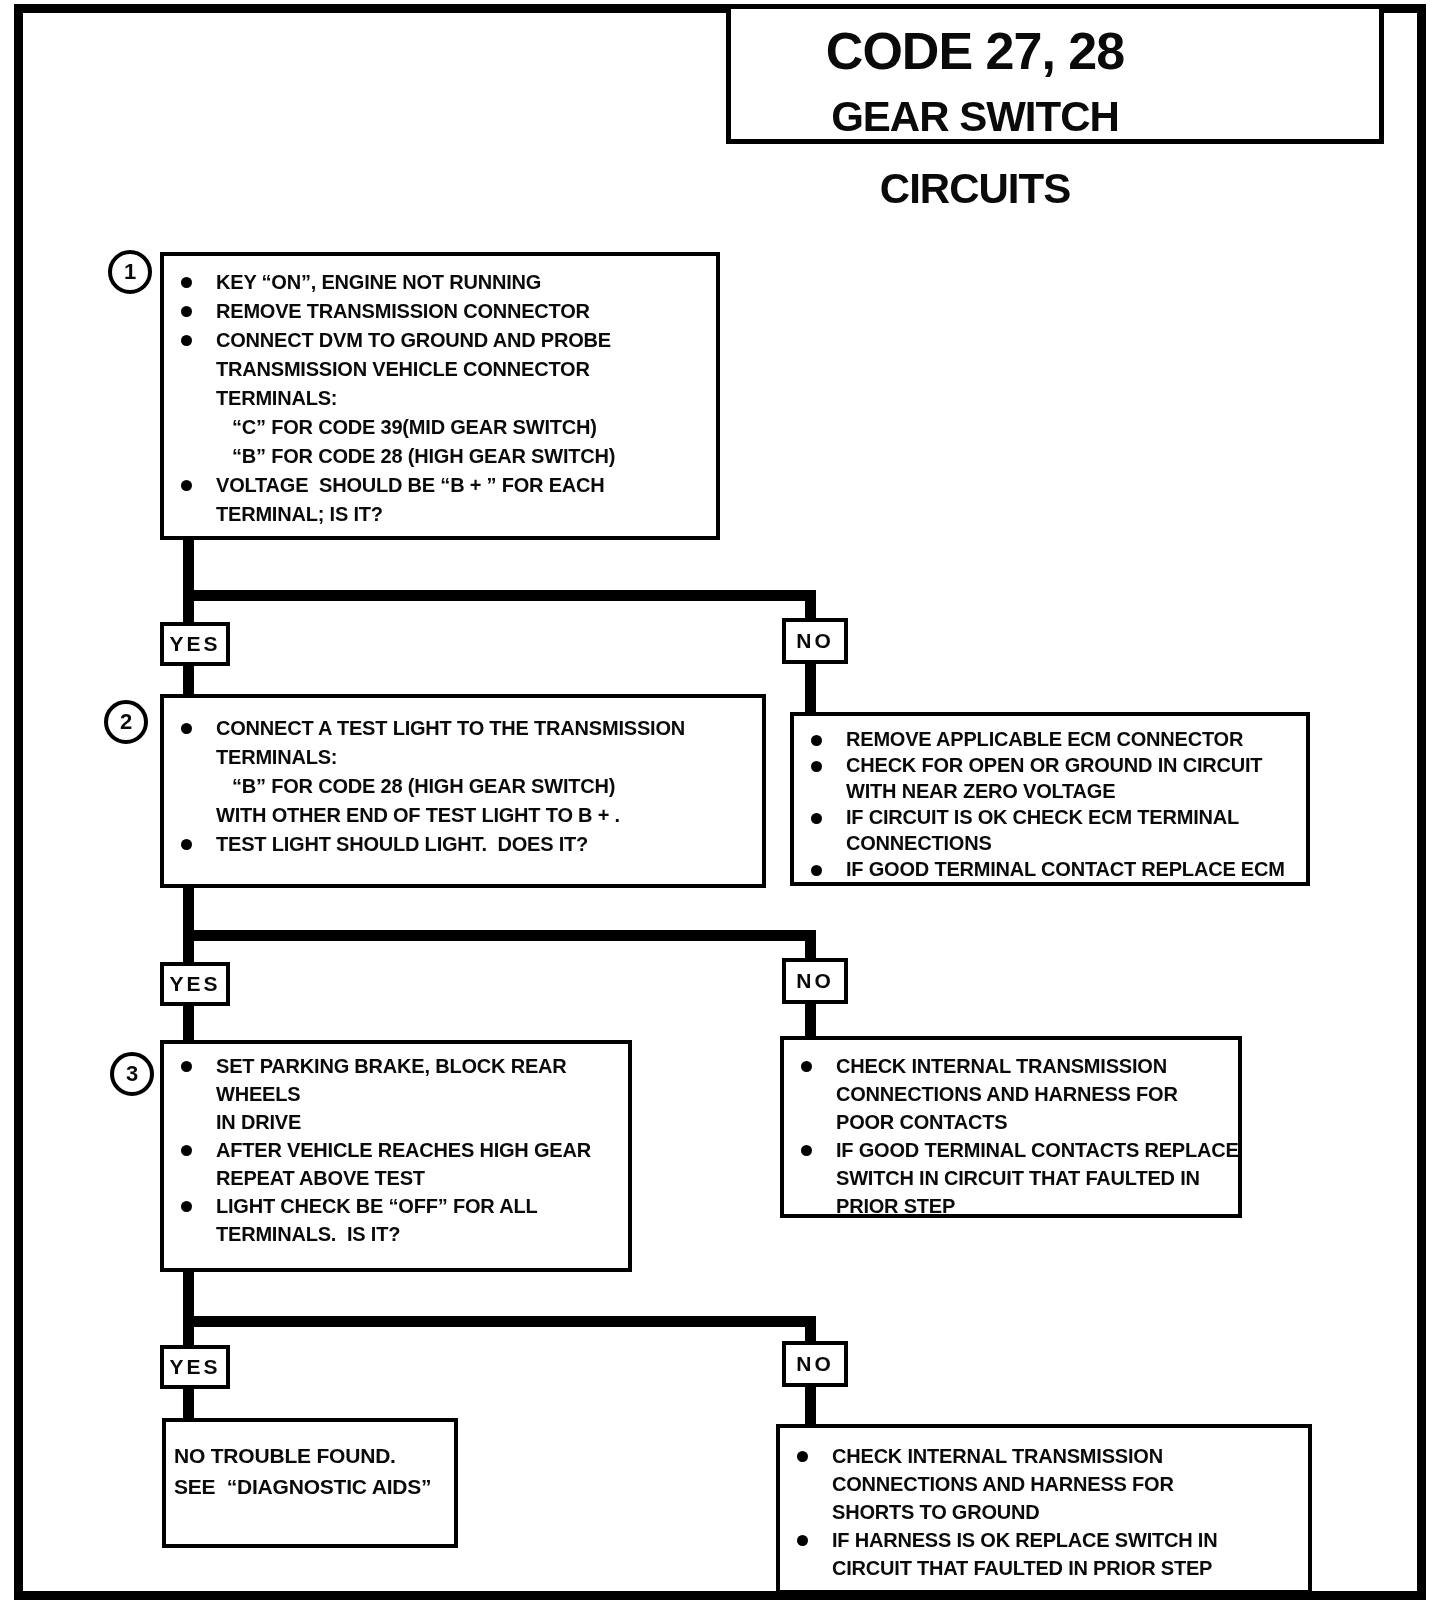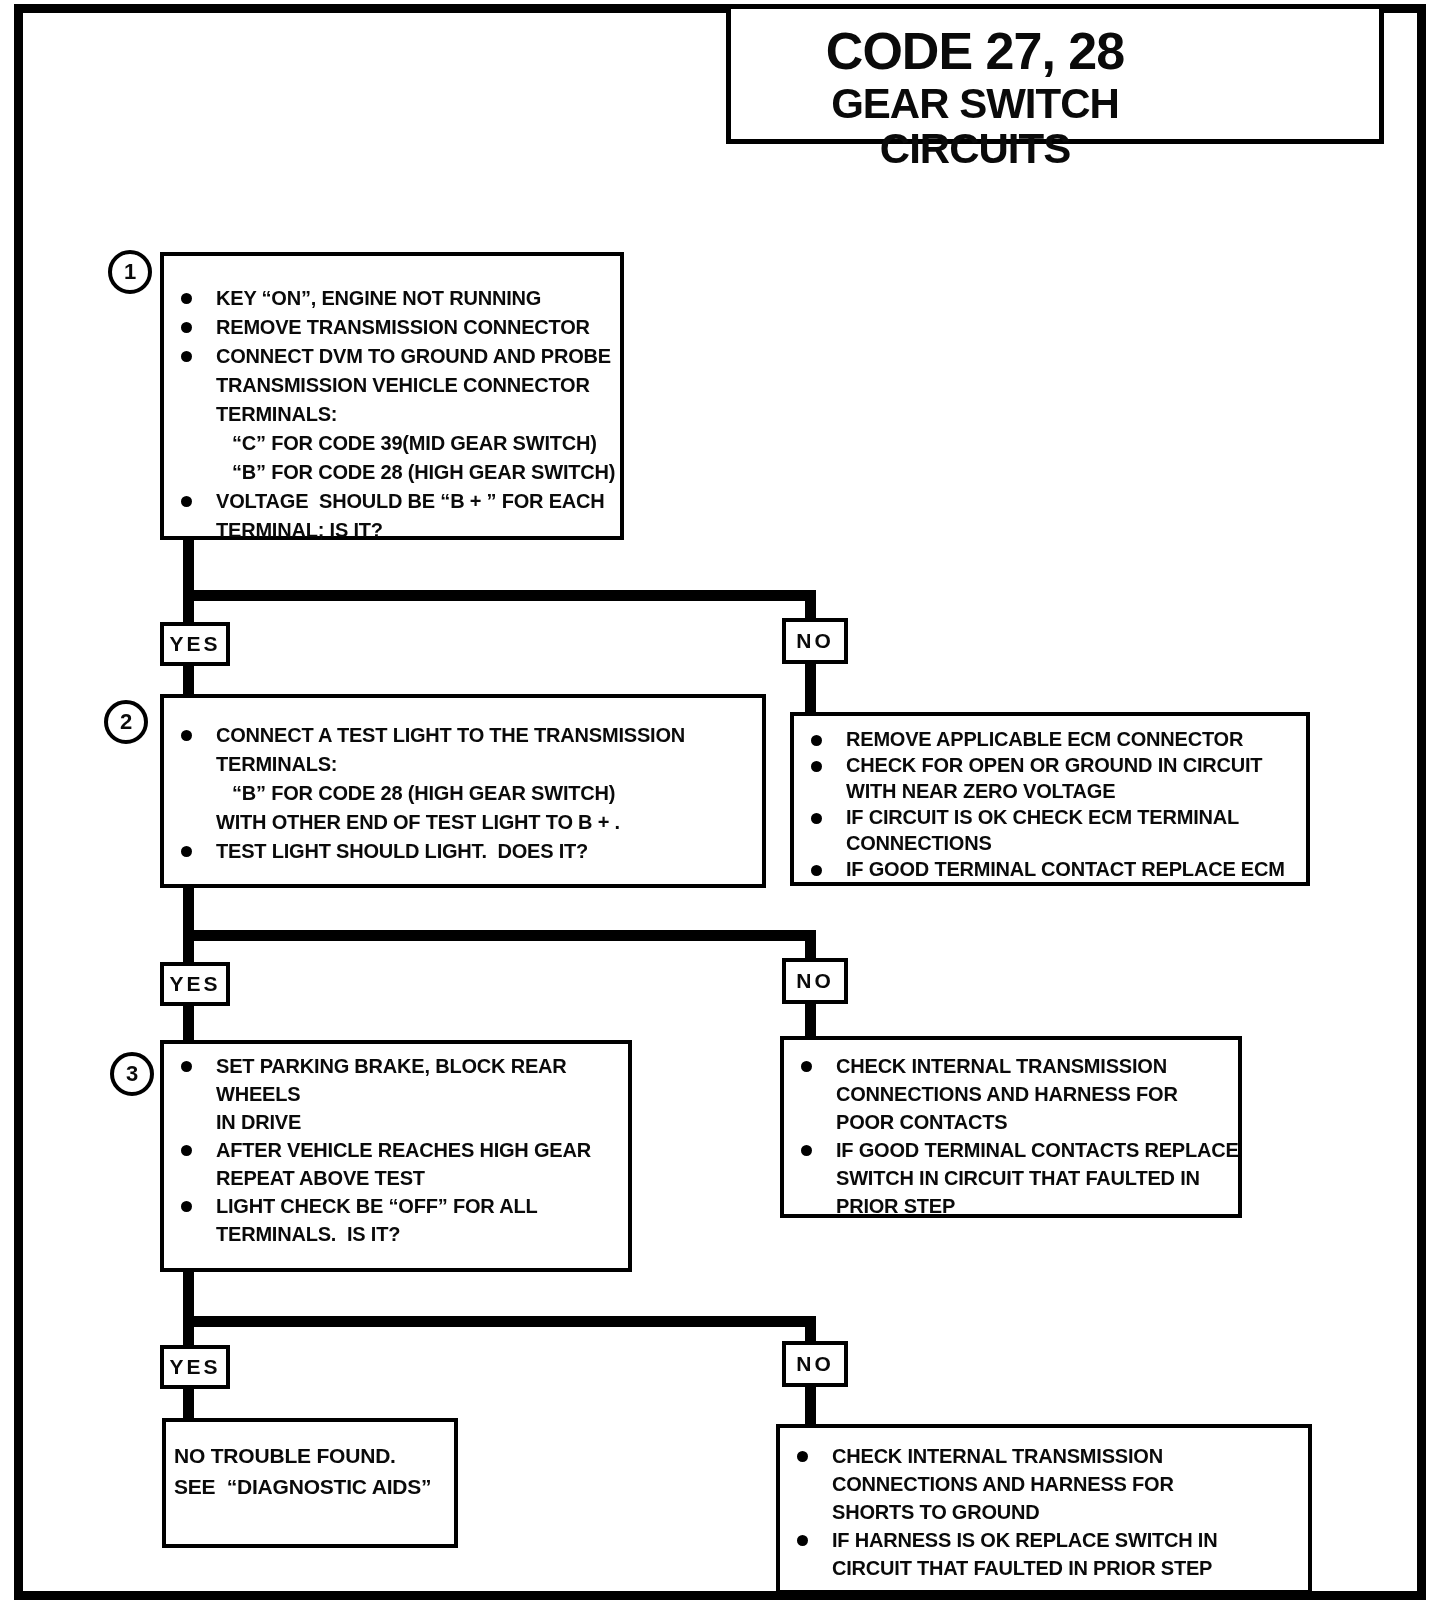--- a/index.html
+++ b/index.html
@@ -8,32 +8,32 @@
     background:#ffffff;color:#0a0a0a;
     font-family:"Liberation Sans", sans-serif;font-weight:700;
   }
   .abs{position:absolute;}
   
   #frame{left:14px;top:4px;width:1412px;height:1596px;border:9px solid #000;box-sizing:border-box;background:transparent;z-index:0;}
   
   #titlebox{left:726px;top:4px;width:658px;height:140px;border:5px solid #000;box-sizing:border-box;background:#fff;z-index:3;}
   #titlebox .inner{margin-left:16px;width:456px;text-align:center;padding-top:12px;}
   #title-code{font-size:52px;line-height:60px;letter-spacing:-1px;}
-  #title-sub{font-size:42px;line-height:45px;letter-spacing:-1px;}
+  #title-sub{font-size:42px;line-height:72px;letter-spacing:-1px;}
   
   .conn{background:#000;z-index:1;}
   
   .box{border:4px solid #000;box-sizing:border-box;background:#fff;z-index:2;}
   .box .line{position:relative;white-space:pre;font-size:20px;letter-spacing:-0.2px;padding-left:52px;}
   .box .line.ind{padding-left:68px;}
   .box .line.plain{padding-left:8px;}
   .box .line.b::before{content:"";position:absolute;left:17px;top:9px;width:11px;height:11px;border-radius:50%;background:#000;}
-  #box1{left:160px;top:252px;width:464px;height:288px;padding-top:28px;}
+  #box1{left:160px;top:252px;width:560px;height:288px;padding-top:12px;}
   #box1 .line{line-height:29px;}
-  #box2{left:160px;top:694px;width:606px;height:194px;padding-top:23px;}
+  #box2{left:160px;top:694px;width:606px;height:194px;padding-top:16px;}
   #box2 .line{line-height:29px;}
   #rbox2{left:790px;top:712px;width:520px;height:174px;padding-top:10px;}
   #rbox2 .line{line-height:26px;}
   #box3{left:160px;top:1040px;width:472px;height:232px;padding-top:8px;}
   #box3 .line{line-height:28px;}
   #rbox3{left:780px;top:1036px;width:462px;height:182px;padding-top:12px;}
   #rbox3 .line{line-height:28px;}
   #lfinal{left:162px;top:1418px;width:296px;height:130px;padding-top:18px;}
   #lfinal .line{line-height:31px;font-size:21px;}
   #rfinal{left:776px;top:1424px;width:536px;height:170px;padding-top:14px;}

